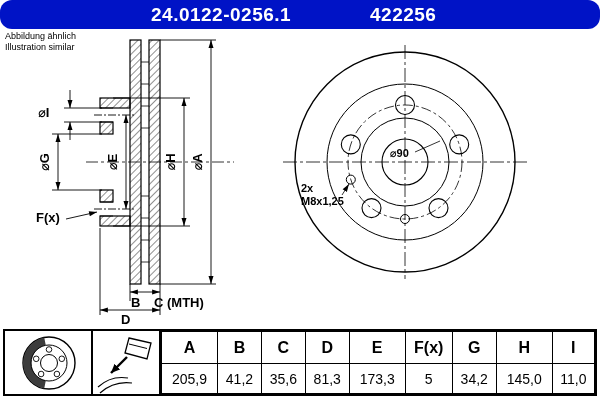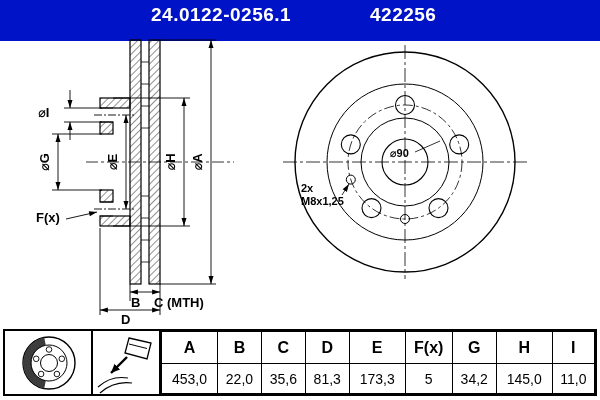--- a/index.html
+++ b/index.html
@@ -1,19 +1,19 @@
 <!DOCTYPE html>
 <html><head>
 <meta charset="utf-8">
 <style>
   * { margin:0; padding:0; box-sizing:border-box; }
   html,body { width:600px; height:400px; background:#fff; }
   .page { position:relative; width:600px; height:400px; background:#fff; overflow:hidden;
           font-family:"Liberation Sans","DejaVu Sans",sans-serif; color:#000; }
-  .header { position:absolute; left:0; top:0; width:600px; height:41px; background:#0013c6; }
+  .header { position:absolute; left:0; top:0; width:600px; height:29px; background:#0013c6;border-radius:12px; }
   .header span { position:absolute; top:0; line-height:29px; color:#fff; font-size:19px;
                  font-weight:bold; letter-spacing:.5px; white-space:nowrap; }
   .part-no { left:151px; }
   .ref-no  { left:370px; }
   .note { position:absolute; left:5px; top:31px; font-size:9px; line-height:10.5px; }
   svg.drawing { position:absolute; left:0; top:29px; }
   .drawing text { font-family:"Liberation Sans","DejaVu Sans",sans-serif; fill:#000; stroke:none; }
   .dim  { font-size:13px; font-weight:bold; }
   .dims { font-size:11px; font-weight:bold; }
   .bottom { position:absolute; left:3px; top:329px; width:594px; height:67px;
@@ -28,20 +28,24 @@
 </head>
 <body>
 
 <div class="page">
 
   <div class="header" style="background: rgb(0, 19, 198);">
     <span class="part-no">24.0122-0256.1</span>
     <span class="ref-no">422256</span>
   </div>
 
+  <div class="note">
+    <div>Abbildung ähnlich</div>
+    <div>Illustration similar</div>
+  </div>
 
   <svg class="drawing" width="600" height="298" viewBox="0 0 600 298">
     <defs>
       <marker id="arr" markerWidth="9" markerHeight="7" refX="8.2" refY="2.8" orient="auto-start-reverse" markerUnits="userSpaceOnUse">
         <path d="M0.3,0.3 L8.2,2.8 L0.3,5.3 Z" fill="#000"></path>
       </marker>
       <pattern id="hatch" width="5" height="5" patternUnits="userSpaceOnUse" patternTransform="rotate(45)">
         <line x1="0" y1="0" x2="0" y2="5" stroke="#222" stroke-width="1"></line>
       </pattern>
     </defs>
@@ -193,22 +197,22 @@
           <th>D</th>
           <th>E</th>
           <th>F(x)</th>
           <th>G</th>
           <th>H</th>
           <th>I</th>
         </tr>
       </thead>
       <tbody>
         <tr>
-          <td>453,0</td>
-          <td>22,0</td>
+          <td>205,9</td>
+          <td>41,2</td>
           <td>35,6</td>
           <td>81,3</td>
           <td>173,3</td>
           <td>5</td>
           <td>34,2</td>
           <td>145,0</td>
           <td>11,0</td>
         </tr>
       </tbody>
     </table>

